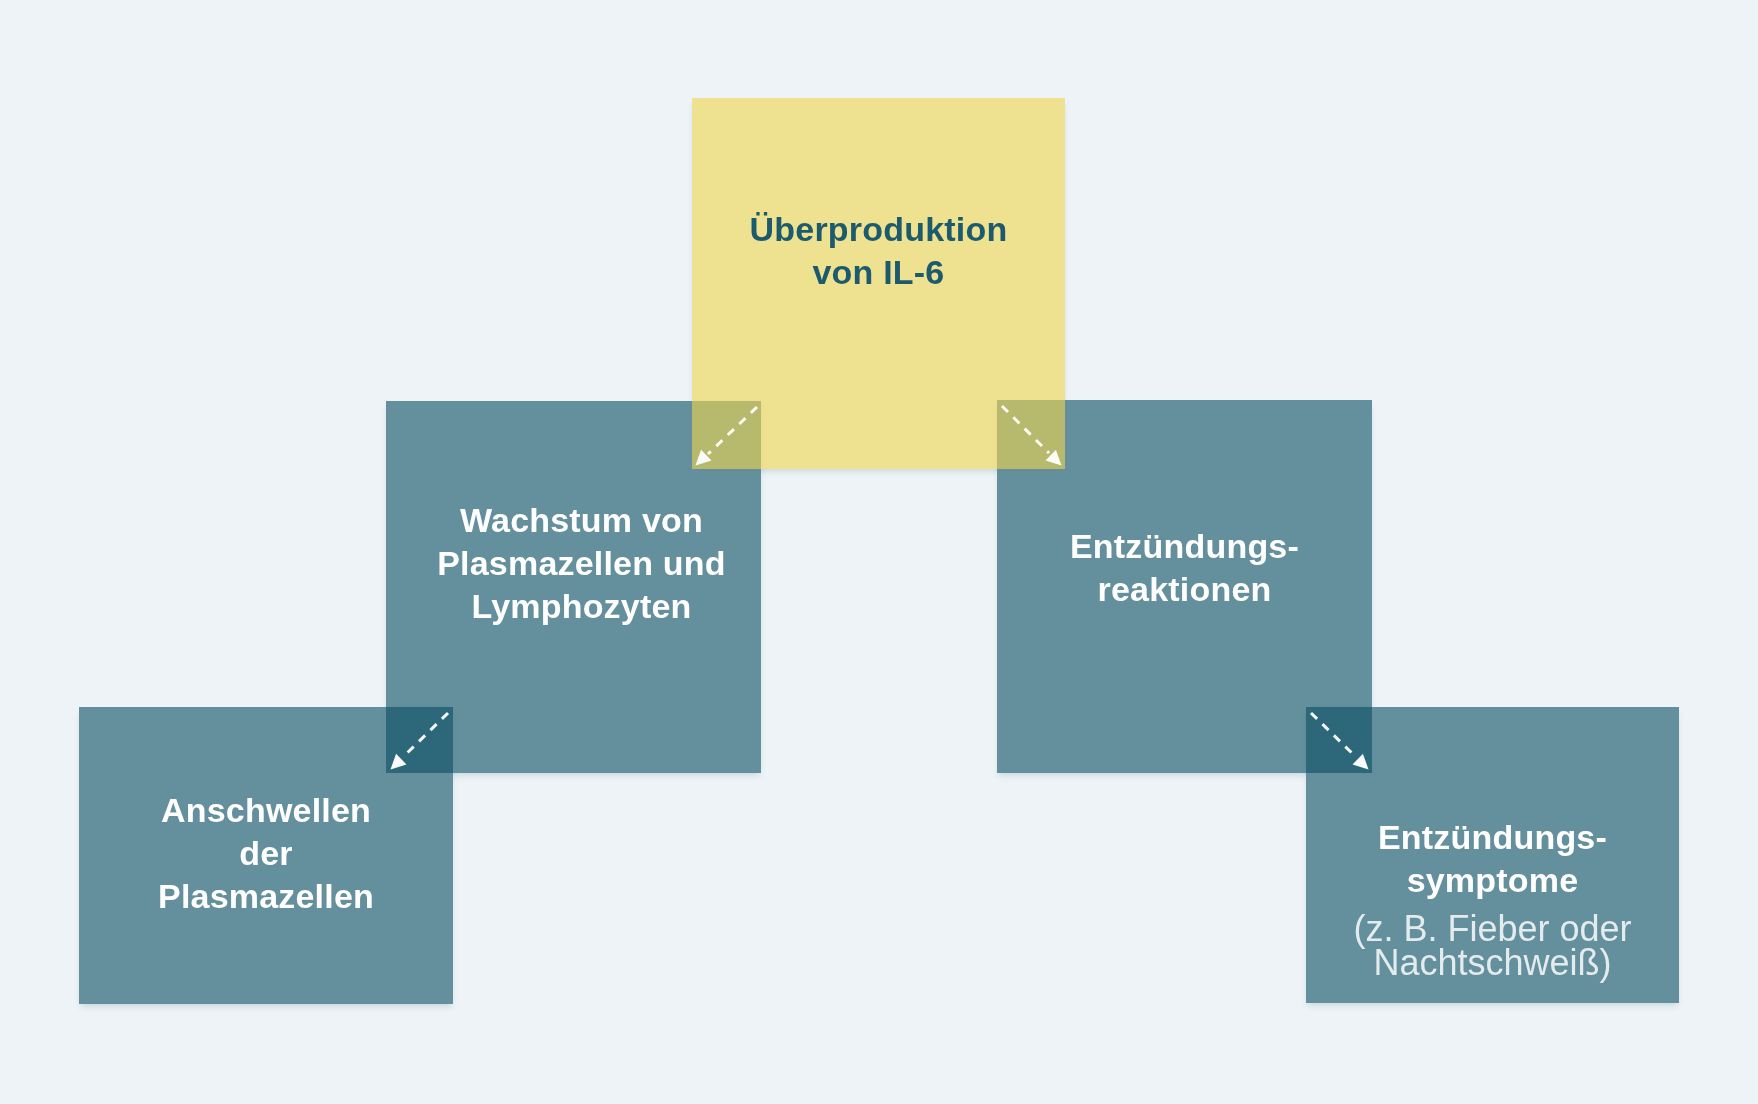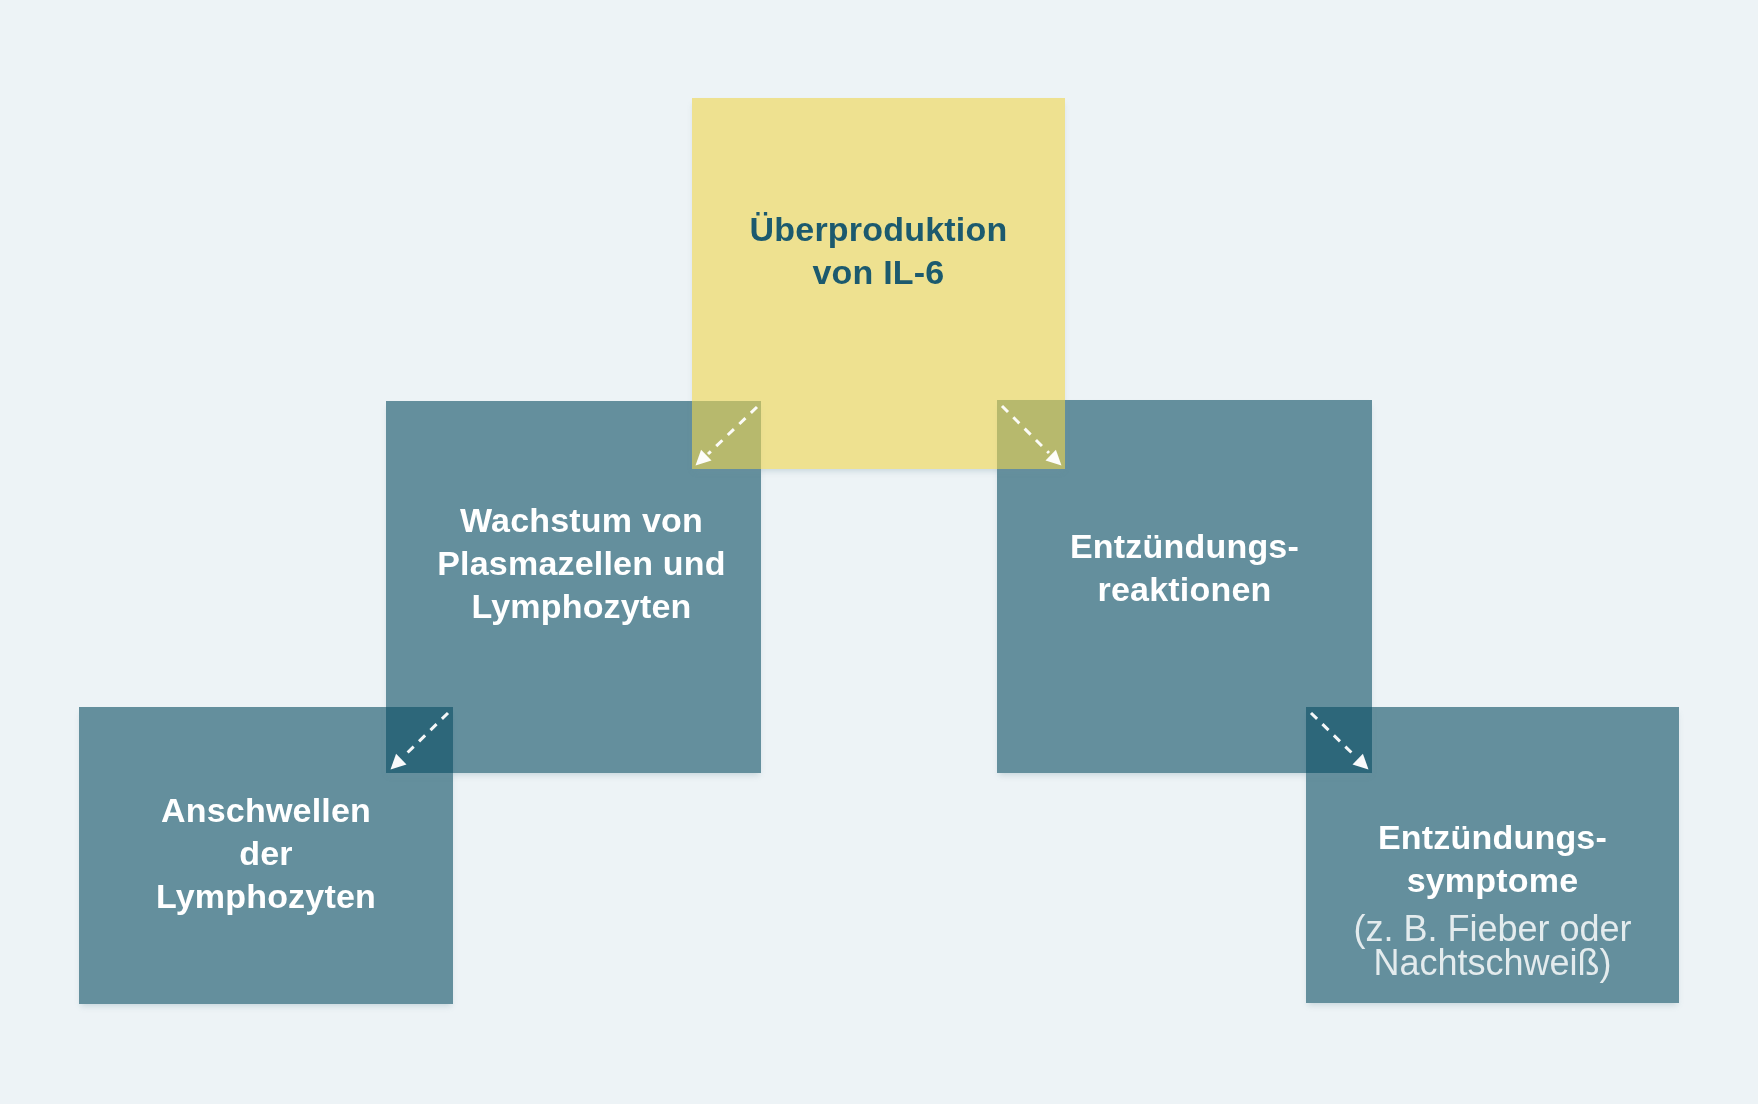--- a/index.html
+++ b/index.html
@@ -75,21 +75,21 @@
   }
 </style>
 </head>
 <body>
 
 <div class="canvas">
 
   <div class="box teal" id="box-lymph">
     <div class="label">Anschwellen
 der
-Lymphozyten</div>
+Plasmazellen</div>
   </div>
 
   <div class="box teal" id="box-symptoms">
     <div class="inner">
       <div class="label">Entzündungs-
 symptome</div>
       <div class="sublabel">(z. B. Fieber oder
 Nachtschweiß)</div>
     </div>
   </div>

